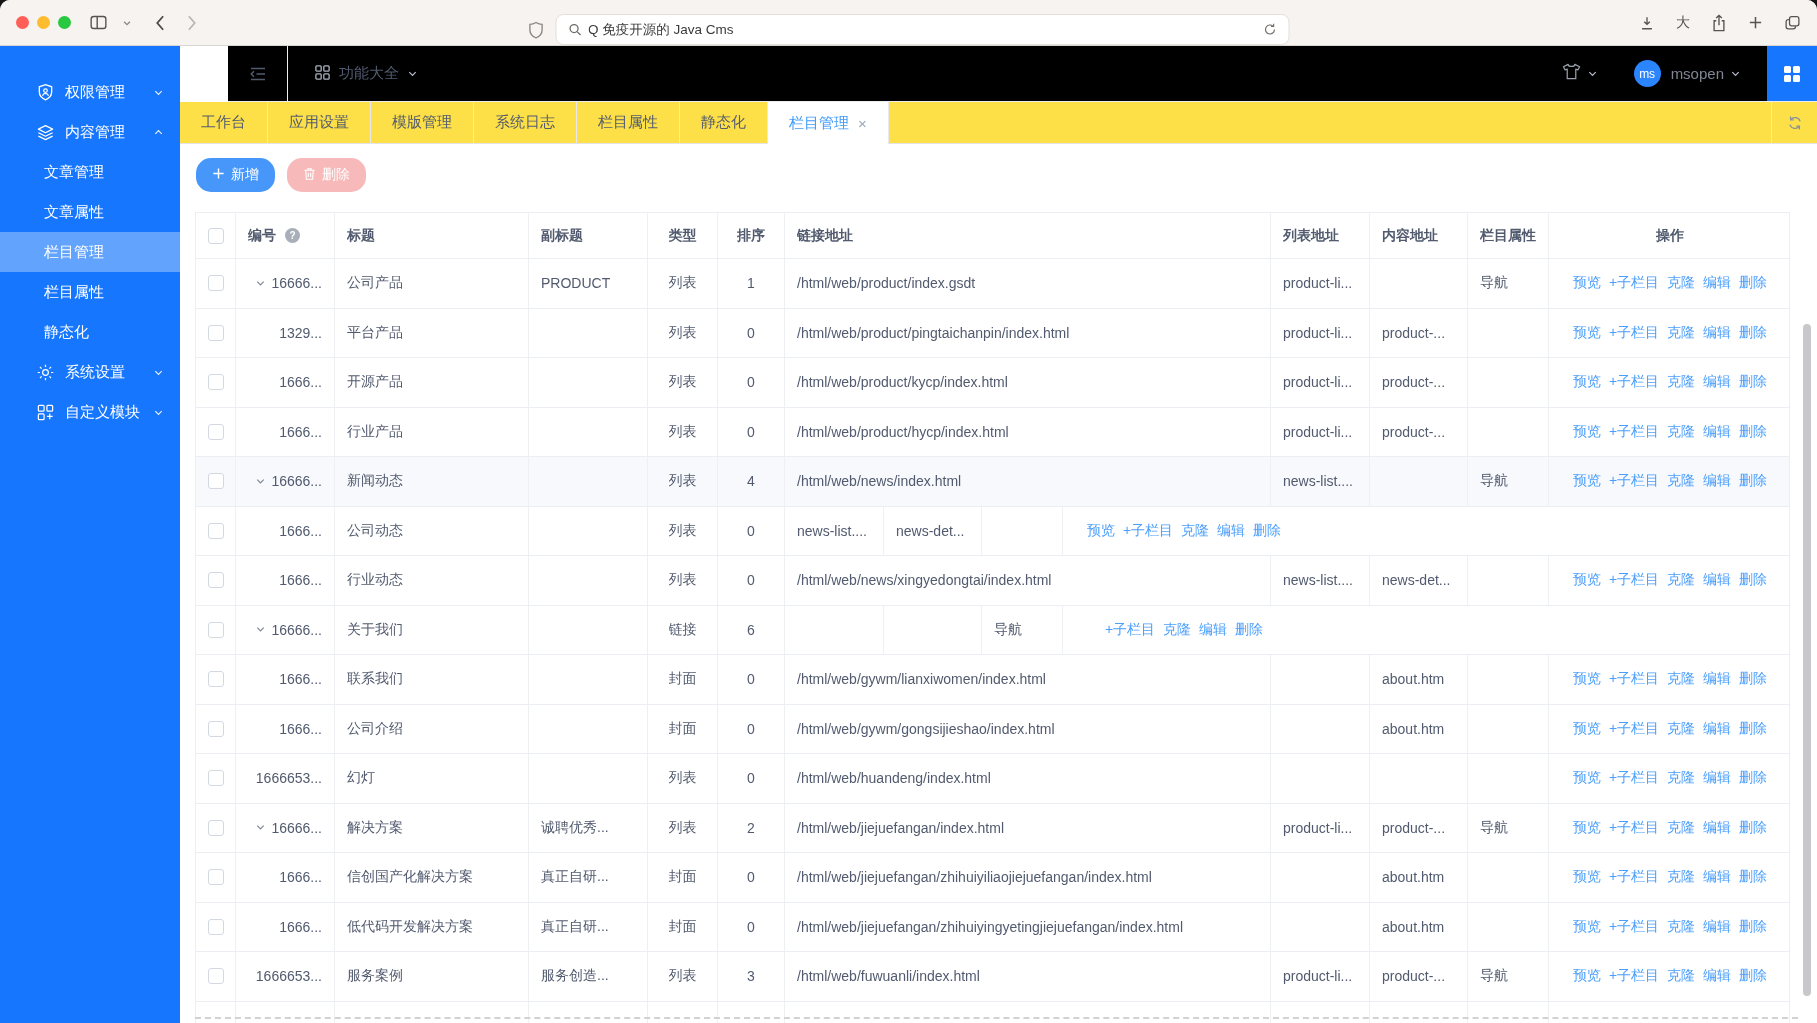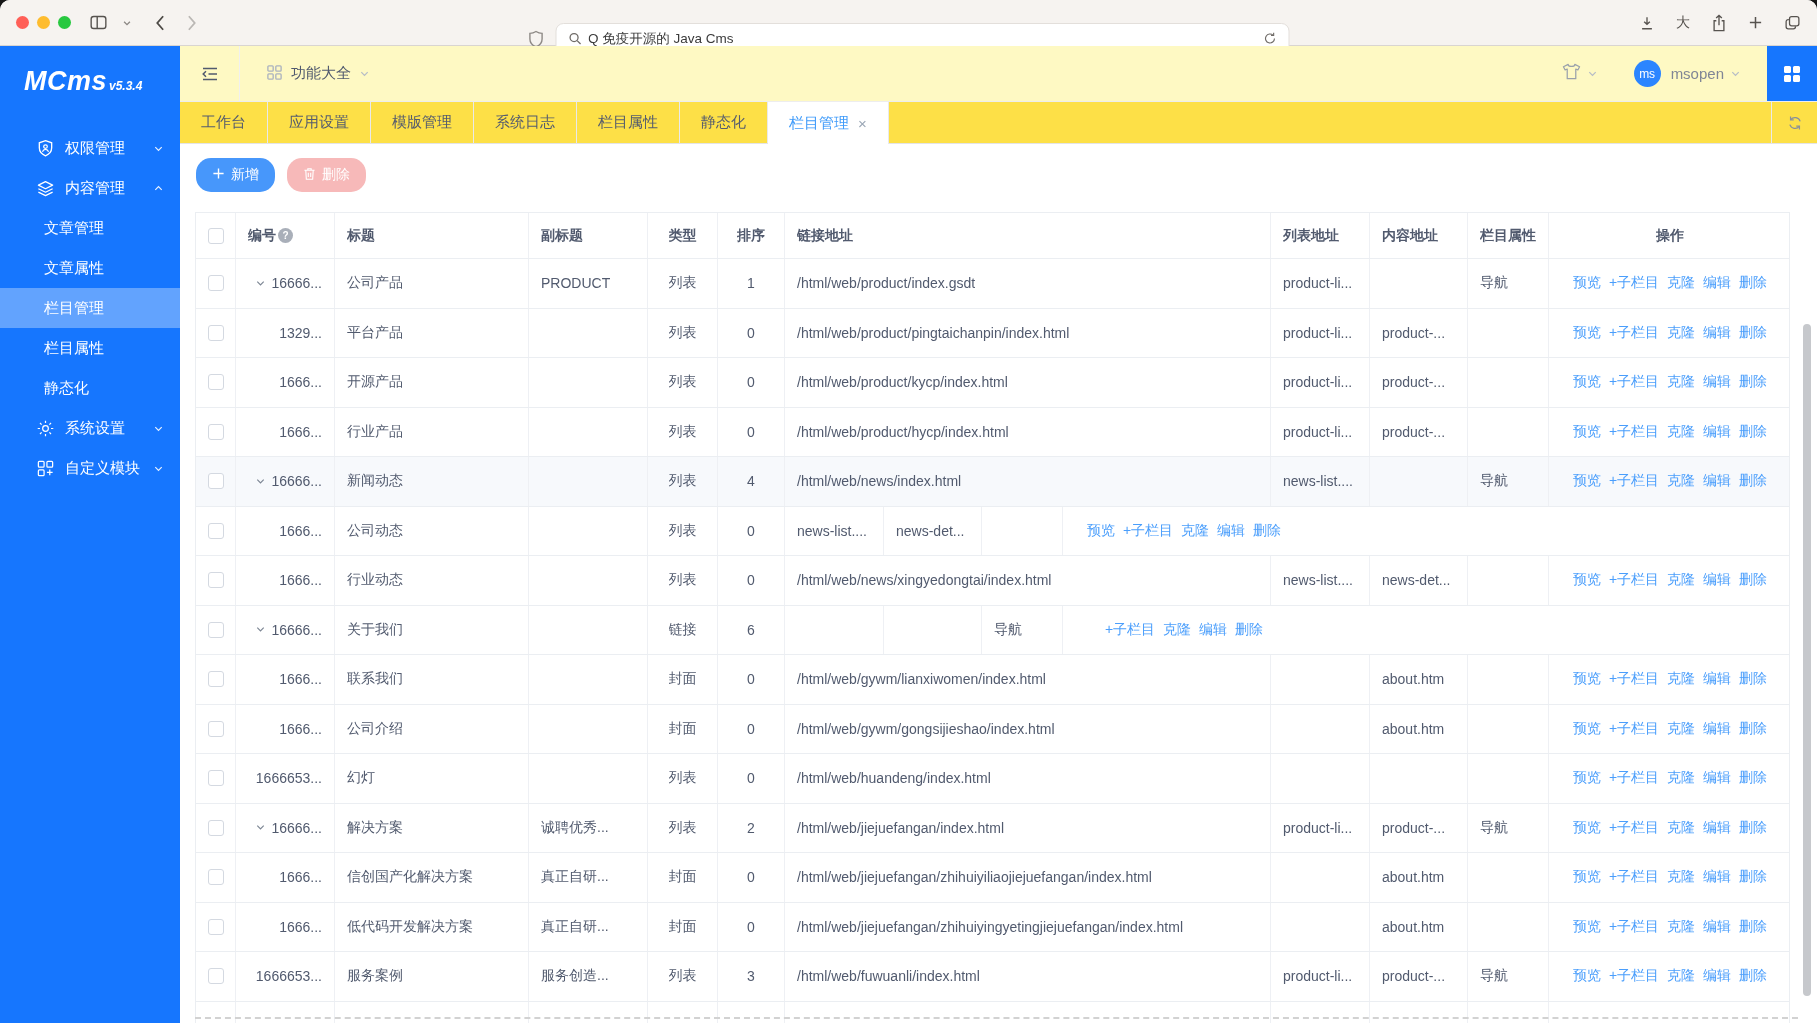--- a/index.html
+++ b/index.html
@@ -10,21 +10,21 @@
   
   .chrome { height:46px; flex:none; background:#f6f3f0; border-bottom:1px solid #d9d5d1;
             display:flex; align-items:center; padding:0 16px; position:relative; }
   .traffic { display:flex; gap:8px; margin-right:18px; }
   .traffic span { width:13px; height:13px; border-radius:50%; display:block; }
   .t-red{background:#ff5f57}.t-yellow{background:#febc2e}.t-green{background:#28c840}
   .chrome-ic { display:flex; align-items:center; justify-content:center; color:#57534f; }
   .chrome-ic svg { display:block; }
   .nav-group { display:flex; align-items:center; gap:14px; }
   .dim { opacity:.35; }
-  .url-center { position:absolute; left:50%; top:16px; height:100%; transform:translateX(-50%);
+  .url-center { position:absolute; left:50%; top:7px; height:100%; transform:translateX(-50%);
                 display:flex; align-items:center; gap:12px; }
   .url-pill { width:734px; height:31px; background:#fff; border:1px solid #e3dfdb; border-radius:8px;
               display:flex; align-items:center; padding:0 12px; color:#3a3a3a; font-size:13.5px; }
   .url-pill .txt { flex:1; margin-left:7px; white-space:nowrap; overflow:hidden; }
   .chrome-right { margin-left:auto; display:flex; align-items:center; gap:21px; }
   .zh-glyph { font-size:14px; color:#57534f; }
 
   
   .app { flex:1; display:flex; min-height:0; }
   .sidebar { width:180px; flex:none; background:#1676fe; color:#fff; }
@@ -35,22 +35,22 @@
   .side-item { height:40px; display:flex; align-items:center; padding:0 16px 0 36px; cursor:pointer; font-size:15px; }
   .side-item .ic { width:19px; height:19px; margin-right:10px; display:flex; align-items:center; }
   .side-item .lb { flex:1; }
   .side-item .chev { opacity:.9; display:flex; }
   .side-sub { height:40px; display:flex; align-items:center; padding-left:44px; font-size:15px; cursor:pointer; }
   .side-sub.active { background:rgba(255,255,255,.33); }
 
   .main { flex:1; display:flex; flex-direction:column; min-width:0; }
 
   
-  .topbar { height:56px; flex:none; background:#fef9c3; border-bottom:1px solid #ededee;
-            display:flex; align-items:center; position:relative; }
+  .topbar { height:56px; flex:none; background:#000000; border-bottom:1px solid #ededee;
+            display:flex; align-items:center; position:relative;margin-left:48px; }
   .fold { width:60px; height:100%; display:flex; align-items:center; justify-content:center;
           border-right:1px solid #f0f0f0; cursor:pointer; }
   .appmenu { display:flex; align-items:center; gap:8px; margin-left:26px; cursor:pointer;
              color:#515a6e; font-size:15px; }
   .top-right { margin-left:auto; display:flex; align-items:center; height:100%; }
   .tshirt { display:flex; align-items:center; gap:5px; cursor:pointer; }
   .avatar { width:27px; height:27px; border-radius:50%; background:#2b85ff; color:#fff;
             font-size:12px; font-weight:400; display:flex; align-items:center; justify-content:center;
             margin-left:36px; }
   .uname { color:#808695; font-size:15px; margin:0 6px 0 10px; }
@@ -88,21 +88,21 @@
   .col-id{width:99px; flex:none; justify-content:flex-end;}
   .col-title{width:194px; flex:none;}
   .col-sub{width:119px; flex:none;}
   .col-type{width:70px; flex:none; justify-content:center;}
   .col-sort{width:67px; flex:none; justify-content:center;}
   .col-link{width:486px; flex:none;}
   .col-list{width:99px; flex:none;}
   .col-content{width:98px; flex:none;}
   .col-attr{width:81px; flex:none;}
   .col-op{width:242px; flex:none; justify-content:center; border-right:none; gap:8px;}
-  .thead .col-id{justify-content:flex-start; gap:2px;}
+  .thead .col-id{justify-content:flex-start; gap:9px;}
   .cb { width:16px; height:16px; border:1px solid #d4d9e1; border-radius:3px; background:#fff; cursor:pointer; }
   .help { width:15px; height:15px; border-radius:50%; background:#a9afb9; color:#fff; font-size:10px;
           font-weight:700; display:inline-flex; align-items:center; justify-content:center; }
   .caret { display:flex; margin-right:5px; flex:none; cursor:pointer; }
   .op-link { color:#4a9efc; cursor:pointer; white-space:nowrap; }
 
   .dashline { position:absolute; left:15px; right:19px; bottom:4px; border-top:2px dashed #d2d2d2; }
   .vscroll { position:absolute; top:180px; right:6px; width:8px; bottom:0; }
   .vscroll .thumb { width:8px; height:672px; background:#c6c8cc; border-radius:4px; }
 </style>
@@ -184,24 +184,20 @@
         <svg width="17" height="17" viewBox="0 0 20 20">
             <rect x="6.5" y="3" width="11" height="11" rx="2.5" fill="none" stroke="#57534f" stroke-width="1.5"></rect>
             <path d="M13.5 14.5v.5a2.5 2.5 0 0 1-2.5 2.5H5A2.5 2.5 0 0 1 2.5 15V9A2.5 2.5 0 0 1 5 6.5h.7" fill="none" stroke="#57534f" stroke-width="1.5"></path>
           </svg>
       </span>
     </div>
   </div>
 
   <div class="app">
     <aside class="sidebar">
-      <div class="side-logo">
-        <span class="name">MCms</span>
-        <span class="ver">v5.3.4</span>
-      </div>
       <nav class="side-nav">
           <div class="side-item">
             <span class="ic">
               <svg width="19" height="19" viewBox="0 0 20 20">
                 <path d="M10 1.8l6.5 2.2v5.2c0 4-2.7 6.9-6.5 8.5-3.8-1.6-6.5-4.5-6.5-8.5V4z" fill="none" stroke="#fff" stroke-width="1.4"></path>
                 <circle cx="10" cy="8" r="1.9" fill="none" stroke="#fff" stroke-width="1.3"></circle>
                 <path d="M6.8 13.4c.6-1.6 1.8-2.4 3.2-2.4s2.6.8 3.2 2.4" fill="none" stroke="#fff" stroke-width="1.3"></path>
               </svg>
             </span>
             <span class="lb">权限管理</span>

